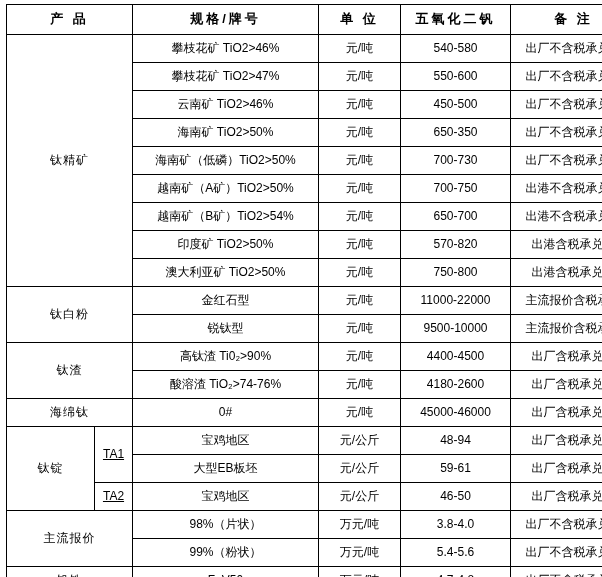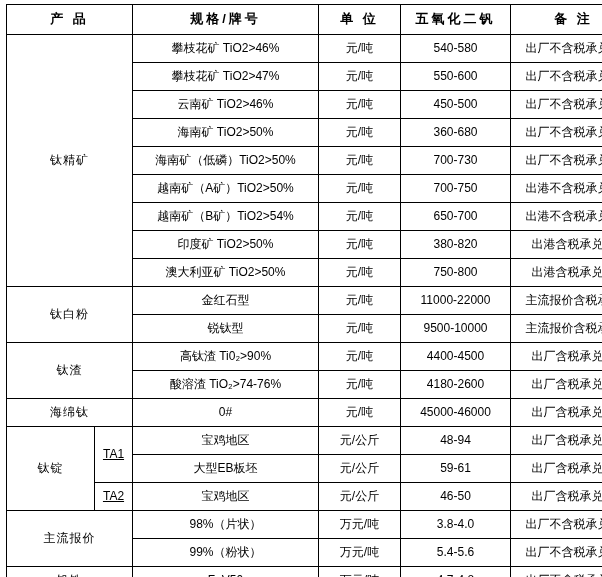--- a/index.html
+++ b/index.html
@@ -99,21 +99,21 @@
         </tr>
         <tr>
           <td>云南矿 TiO2&gt;46%</td>
           <td>元/吨</td>
           <td>450-500</td>
           <td>出厂不含税承兑价</td>
         </tr>
         <tr>
           <td>海南矿 TiO2&gt;50%</td>
           <td>元/吨</td>
-          <td>360-680</td>
+          <td>650-350</td>
           <td>出厂不含税承兑价</td>
         </tr>
         <tr>
           <td>海南矿（低磷）TiO2&gt;50%</td>
           <td>元/吨</td>
           <td>700-730</td>
           <td>出厂不含税承兑价</td>
         </tr>
         <tr>
           <td>越南矿（A矿）TiO2&gt;50%</td>
@@ -123,21 +123,21 @@
         </tr>
         <tr>
           <td>越南矿（B矿）TiO2&gt;54%</td>
           <td>元/吨</td>
           <td>650-700</td>
           <td>出港不含税承兑价</td>
         </tr>
         <tr>
           <td>印度矿 TiO2&gt;50%</td>
           <td>元/吨</td>
-          <td>380-820</td>
+          <td>570-820</td>
           <td>出港含税承兑价</td>
         </tr>
         <tr>
           <td>澳大利亚矿 TiO2&gt;50%</td>
           <td>元/吨</td>
           <td>750-800</td>
           <td>出港含税承兑价</td>
         </tr>
         <tr>
           <td class="cat" rowspan="2" colspan="2">钛白粉</td>

